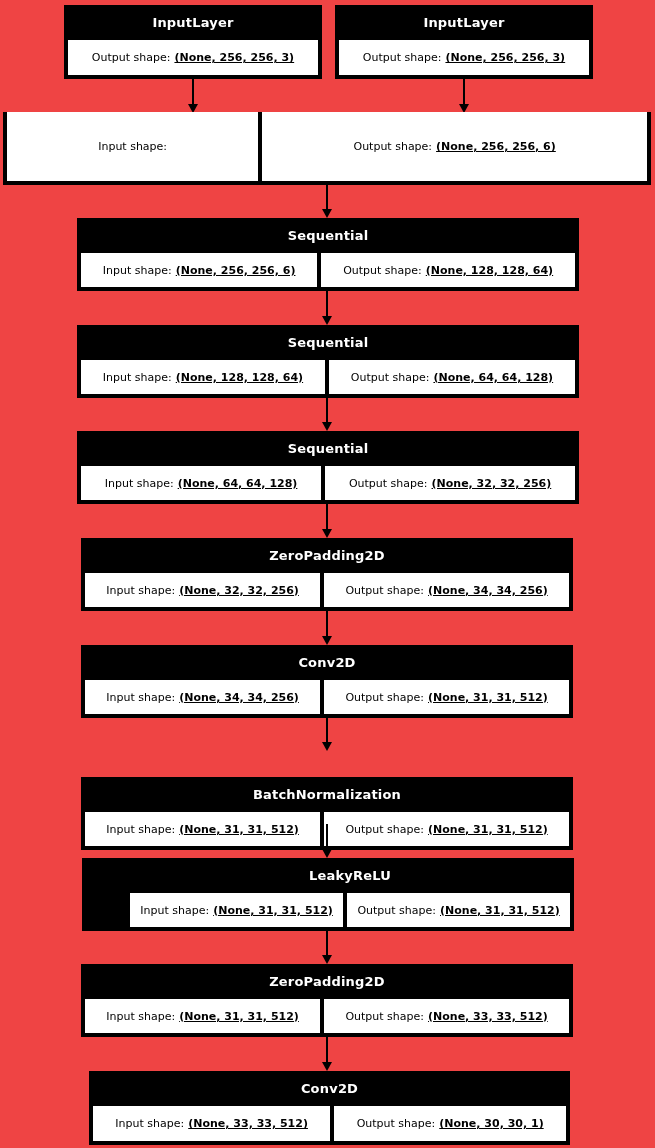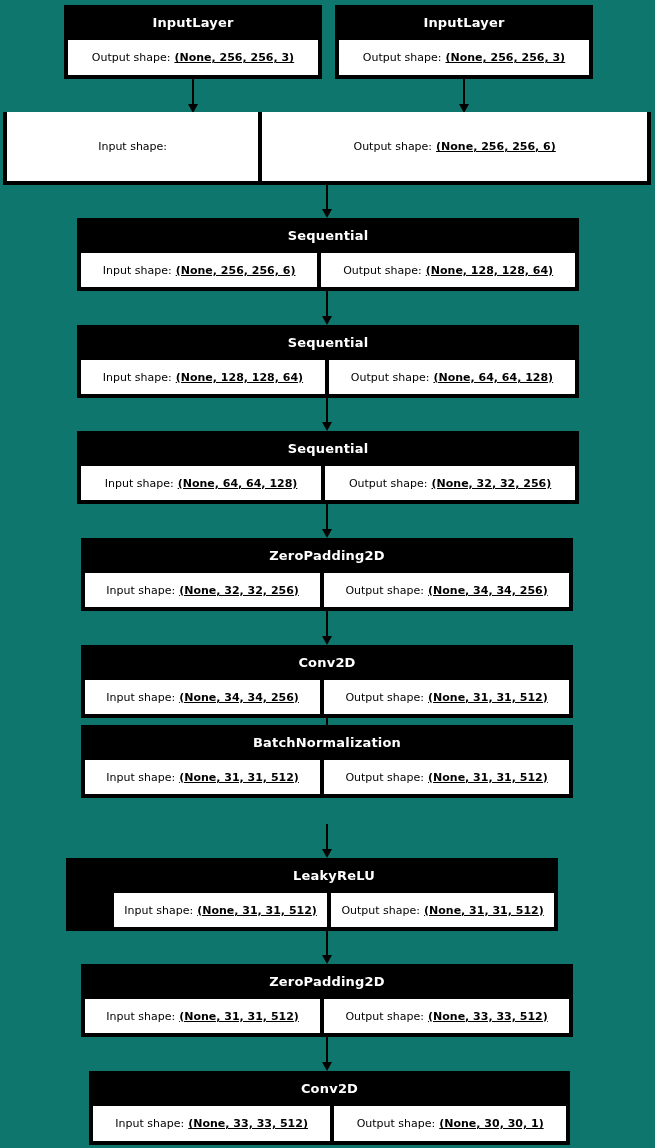--- a/index.html
+++ b/index.html
@@ -1,19 +1,19 @@
 <!DOCTYPE html>
 <html><head>
 <meta charset="utf-8">
 <style>
   html,body{margin:0;padding:0;background:#ffffff;}
   .canvas{
     position:relative;
     width:655px;height:1148px;
-    background:#0f766e;
+    background:#ef4444;
     font-family:"DejaVu Sans","Liberation Sans",sans-serif;
     overflow:hidden;
   }
   .node{
     position:absolute;
     background:#000000;
     display:flex;
     flex-direction:column;
     box-sizing:border-box;
   }
@@ -194,40 +194,40 @@
         <span class="val">(None, 31, 31, 512)</span>
       </div>
     </div>
   </div>
 
   <div class="edge" style="left:322px;top:718px;height:33px;">
     <div class="edge-line"></div>
     <div class="edge-head"></div>
   </div>
 
-  <div class="node" style="left:81px;top:725px;width:492px;height:73px;">
+  <div class="node" style="left:81px;top:777px;width:492px;height:73px;">
     <div class="node-title">BatchNormalization</div>
     <div class="node-body">
       <div class="cell">
         <span>Input shape:</span>
         <span class="val">(None, 31, 31, 512)</span>
       </div>
       <div class="cell">
         <span>Output shape:</span>
         <span class="val">(None, 31, 31, 512)</span>
       </div>
     </div>
   </div>
 
   <div class="edge" style="left:322px;top:824px;height:34px;">
     <div class="edge-line"></div>
     <div class="edge-head"></div>
   </div>
 
-  <div class="node" style="left:66px;top:858px;width:492px;height:73px;padding-left:44px;">
+  <div class="node" style="left:82px;top:858px;width:492px;height:73px;padding-left:44px;">
     <div class="node-title">LeakyReLU</div>
     <div class="node-body">
       <div class="cell">
         <span>Input shape:</span>
         <span class="val">(None, 31, 31, 512)</span>
       </div>
       <div class="cell">
         <span>Output shape:</span>
         <span class="val">(None, 31, 31, 512)</span>
       </div>

